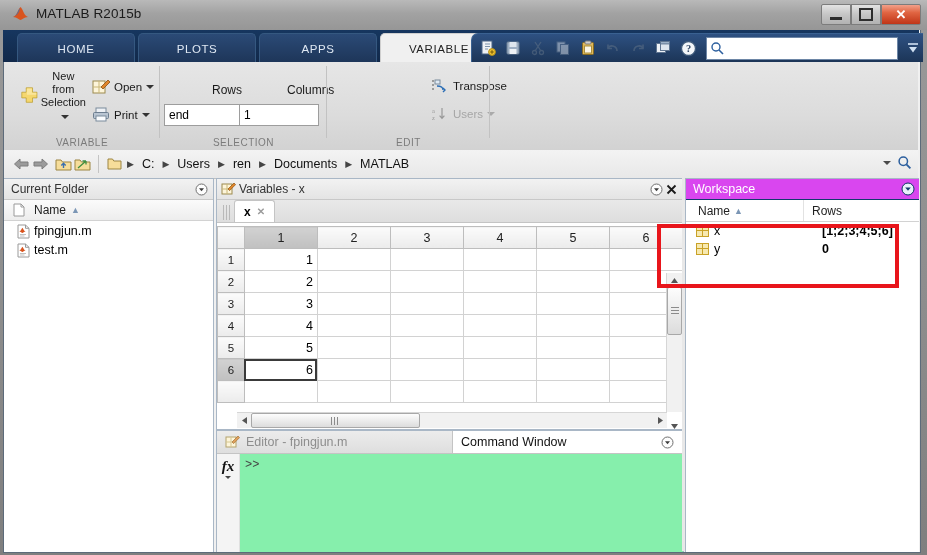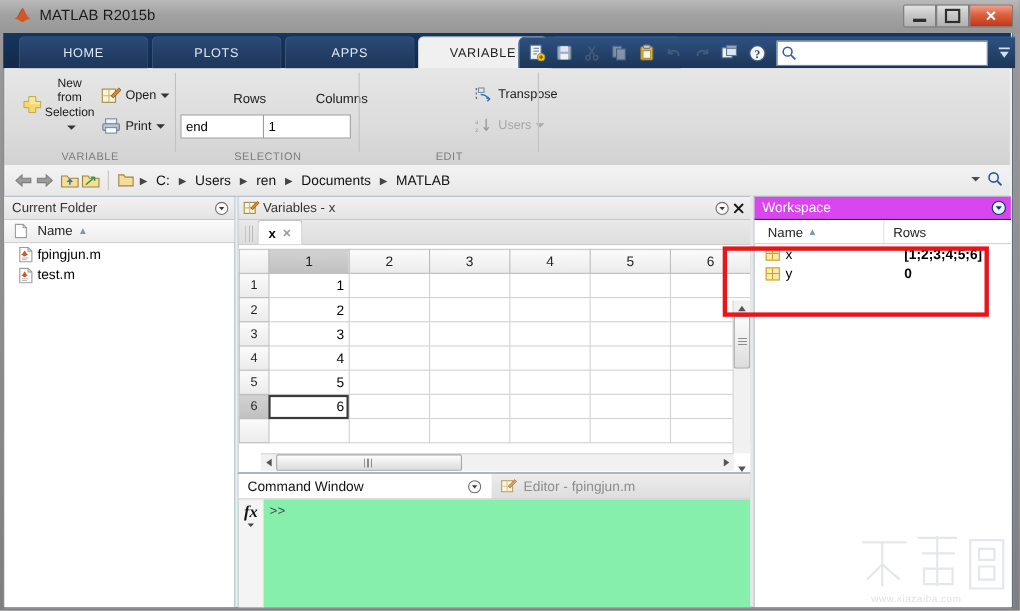--- a/index.html
+++ b/index.html
@@ -634,39 +634,39 @@
           <svg width="7" height="9" viewBox="0 0 7 9">
               <path d="M6 4.5L1 1v7z" fill="#555"></path>
             </svg>
         </div>
       </div>
     </div>
   </div>
 
   <div class="panel" id="bottom">
     <div class="btabbar">
-      <div class="btab active">
-        <span>Command Window</span>
-        <span class="bt-btn pbtn">
-          <svg width="13" height="13" viewBox="0 0 13 13">
-              <circle cx="6.5" cy="6.5" r="5.5" fill="#fdfdfd" stroke="#6f6f6f"></circle>
-              <path d="M4 5.2l2.5 3 2.5-3z" fill="#3b3b3b"></path>
-            </svg>
-        </span>
-      </div>
       <div class="btab inactive" style="width:219px;">
         <span style="display:flex;align-items:center;">
           <svg width="15" height="14" viewBox="0 0 15 14">
               <rect x="1" y="2" width="10" height="10" fill="#fdf5da" stroke="#b3a36e"></rect>
               <path d="M1 7h10M6 2v10" stroke="#d6c791"></path>
               <path d="M7 7l6-6 1.6 1.6-6 6z" fill="#e0a05b" stroke="#a3743a" stroke-width=".7"></path>
             </svg>
         </span>
         <span>Editor - fpingjun.m</span>
       </div>
+      <div class="btab active">
+        <span>Command Window</span>
+        <span class="bt-btn pbtn">
+          <svg width="13" height="13" viewBox="0 0 13 13">
+              <circle cx="6.5" cy="6.5" r="5.5" fill="#fdfdfd" stroke="#6f6f6f"></circle>
+              <path d="M4 5.2l2.5 3 2.5-3z" fill="#3b3b3b"></path>
+            </svg>
+        </span>
+      </div>
     </div>
     <div class="cmd-body">
       <div class="fx-gutter">
         <span class="fx">fx</span>
         <span class="fx-caret"></span>
       </div>
       <div class="prompt">&gt;&gt;</div>
     </div>
   </div>
 
@@ -700,23 +700,13 @@
       <span class="wn">
         <span class="mini-matrix"></span>
         <span>y</span>
       </span>
       <span class="wv">0</span>
     </div>
   </div>
 
   <div class="redbox" style="left:657px;top:224px;width:234px;height:56px;"></div>
 
-  <div class="watermark">
-    <svg width="145" height="72" viewBox="0 0 145 72">
-      <g fill="none" stroke="#cfd4dc" stroke-width="2">
-        <path d="M6 14h40M24 14v40M24 34l-14 14M24 34l16 14"></path>
-        <path d="M56 10h36M60 24h30M74 8v46M62 38h26v14H62z"></path>
-        <path d="M104 12h30v44h-30zM112 20h14v10h-14zM112 36h14v12h-14z"></path>
-      </g>
-    </svg>
-    <div class="wm-sub">www.xiazaiba.com</div>
-  </div>
 </div>
 
 </body></html>

